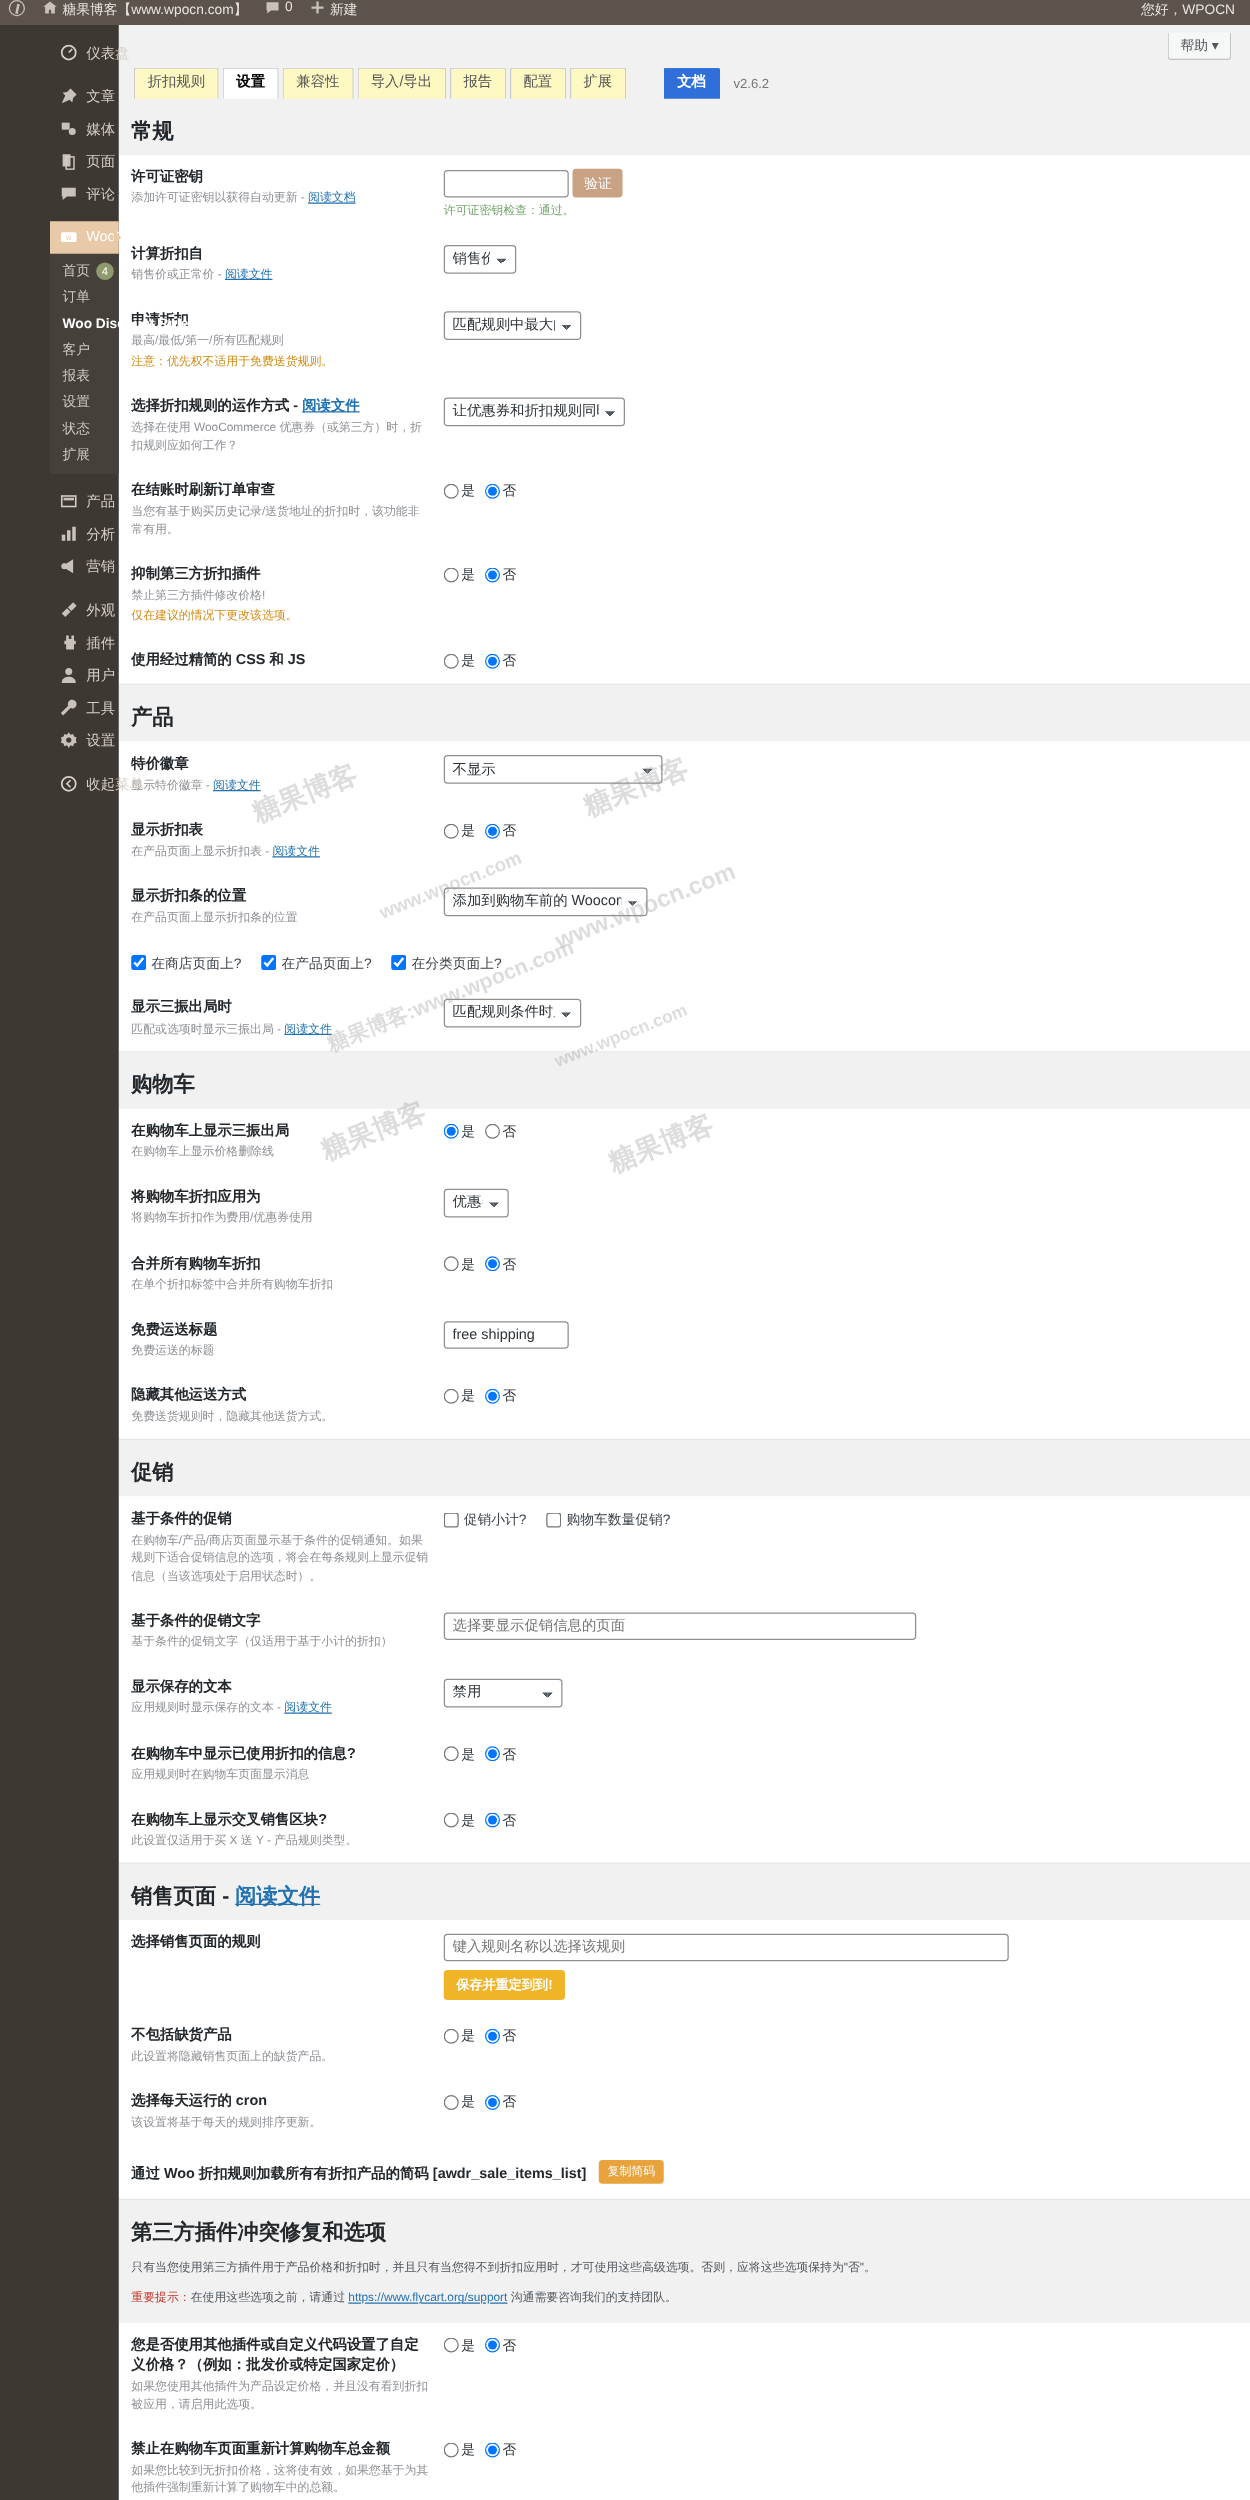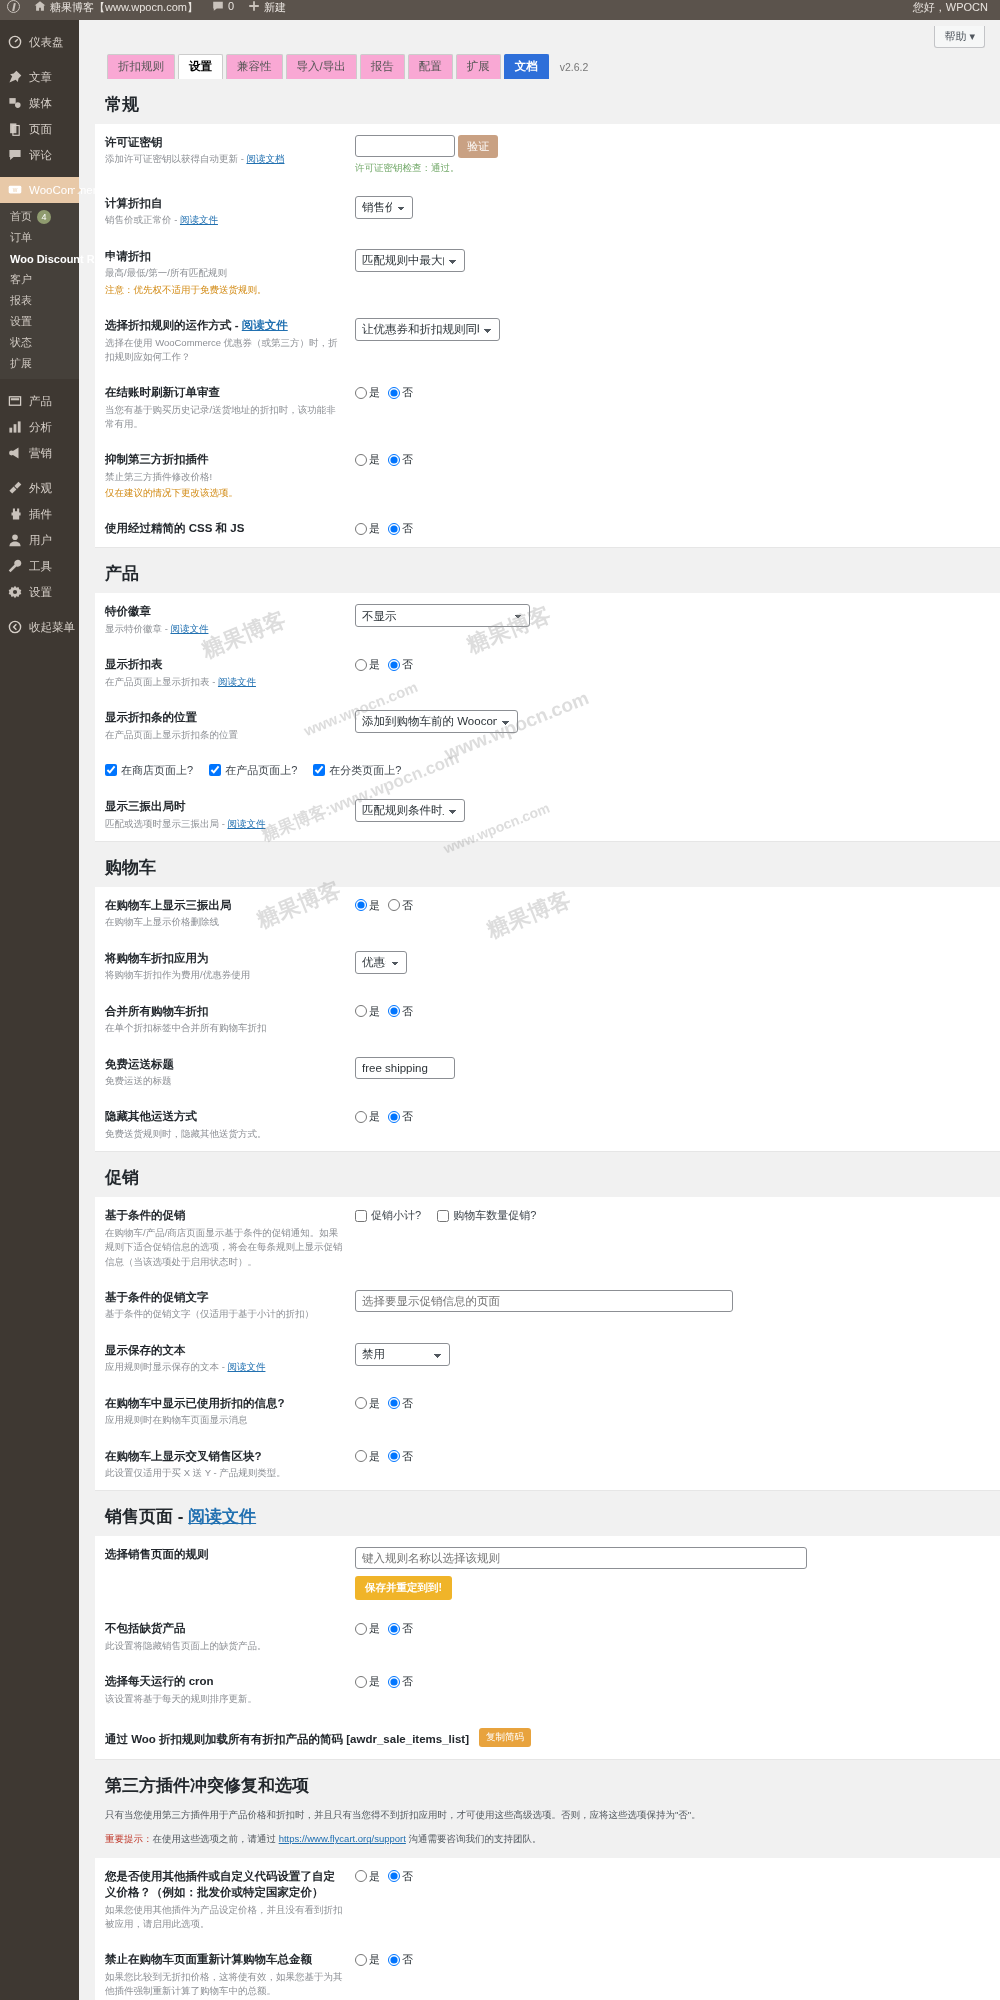--- a/index.html
+++ b/index.html
@@ -28,22 +28,22 @@
     display:inline-block; width:13px; height:13px; border-radius:50%;
     border:1.5px solid #c9c2bb; position:relative; flex:none;
   }
   .wp-logo:before{
     content:""; position:absolute; left:5px; top:1.5px;
     width:1.5px; height:8px; background:#c9c2bb; transform:rotate(12deg);
   }
   .ico { display:inline-block; fill:#c9c2bb; vertical-align:middle; flex:none;}
   
   #sidebar {
-    position:absolute; top:20px; left:0; width:79px; height:1980px;
-    background:#3e3832; z-index:40;
+    position:absolute; top:20px; left:0; width:95px; height:1980px;
+    background:#3e3832; z-index:40;padding-left:40px;
   }
   .menu-item {
     display:flex; align-items:center; gap:7px;
     height:26px; padding:0 8px;
     color:#d6cfc8; font-size:11.5px; white-space:nowrap;
   }
   .menu-item.current {
     background:#e8c9a8; color:#fff; position:relative;
   }
   .menu-item.current .mlabel { color:#fff; font-weight:400; }
@@ -72,26 +72,26 @@
     overflow:hidden;
   }
   .help-wrap{ display:flex; justify-content:flex-end; padding:6px 15px 0 0;}
   .help-btn{
     background:#f6f7f7; border:1px solid #c3c4c7; border-top:none;
     border-radius:0 0 3px 3px;
     font-size:11px; color:#50575e; padding:3px 9px;
   }
   .tabs{ display:flex; gap:3px; padding:6px 0 0 12px; align-items:flex-end;}
   .tab{
-    background:#f9a8d4; color:#555; border:1px solid #ccc;
+    background:#fef9c3; color:#555; border:1px solid #ccc;
     padding:5px 10px; font-size:11.5px; border-radius:2px 2px 0 0;
     border-bottom:none; line-height:1.2;
   }
   .tab.active-white{ background:#fff; color:#000; font-weight:bold; border-color:#ccc; }
-  .tab.active-blue{ background:#2e6fd9; color:#fff; border-color:#2e6fd9; font-weight:bold;}
+  .tab.active-blue{ background:#2e6fd9; color:#fff; border-color:#2e6fd9; font-weight:bold;margin-left:27px;}
   .ver{ font-size:10.5px; color:#777; padding:0 0 6px 8px; }
   .section-title{
     font-size:17px; font-weight:bold; color:#23282d;
     padding:14px 0 8px 10px; margin:0;
   }
   .section-title .linkish{ color:#2271b1; }
   .panel{ background:#fff; border-bottom:1px solid #e6e6e6; }
   .row{
     display:flex; align-items:flex-start;
     padding:10px 14px 10px 10px;

